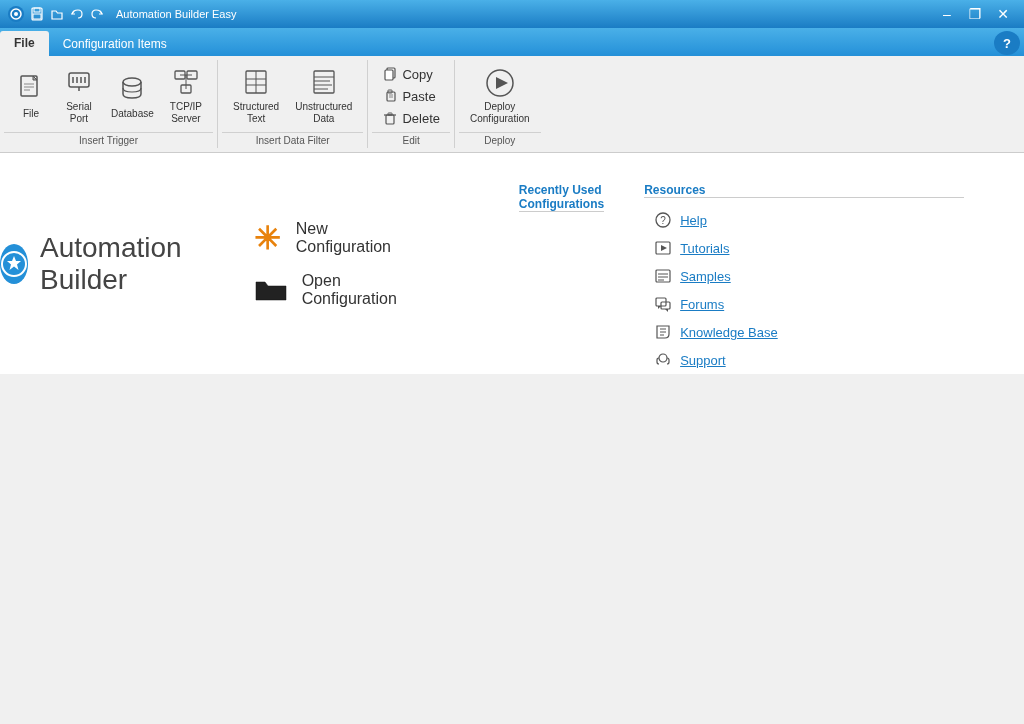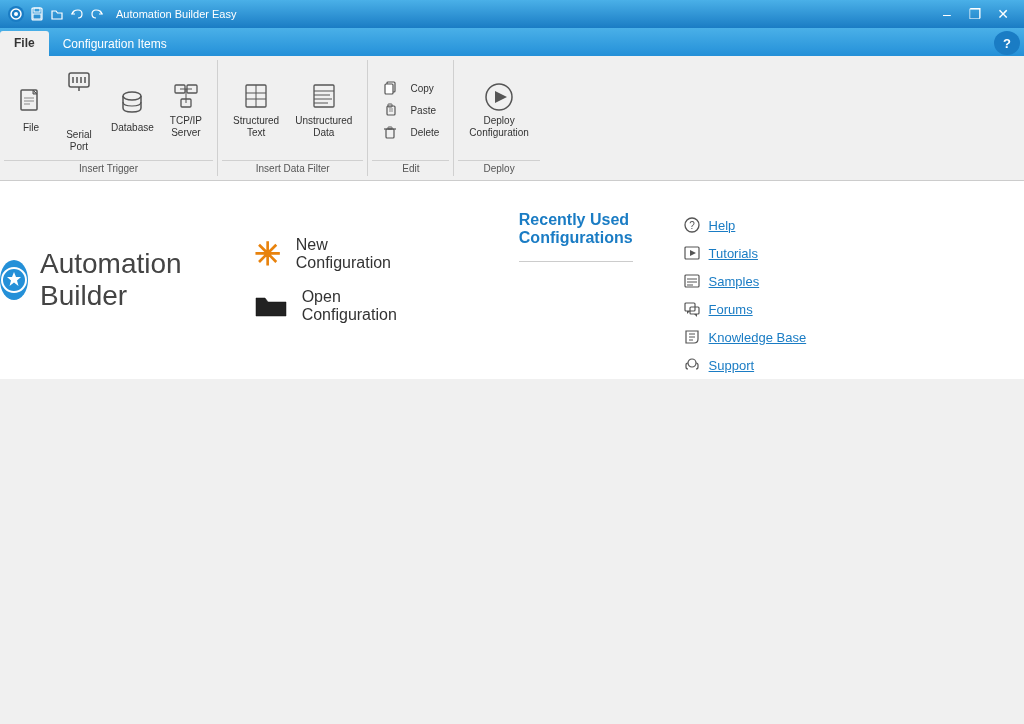--- a/index.html
+++ b/index.html
@@ -115,23 +115,23 @@
       display: flex; align-items: center; justify-content: center;
       font-size: 14px;
     }
     .ribbon-btn-sm {
       display: flex;
       flex-direction: row;
       align-items: center;
       padding: 2px 6px;
       cursor: pointer;
       border-radius: 3px;
-      font-size: 10px;
+      font-size: 13px;
       color: #333;
-      gap: 12px;
+      gap: 4px;
     }
 
     
     .main-content {
       background: white;
       flex: 1;
       display: flex;
       align-items: center;
       padding-top: 30px;
     }
@@ -185,25 +185,25 @@
       padding: 0 60px;
       gap: 40px;
     }
     .recent-section {
       flex: 1;
     }
     .resources-section {
       width: 320px;
     }
     .section-title {
-      font-size: 16px;
+      font-size: 12px;
       font-weight: bold;
       color: #1a7cc4;
       margin-bottom: 8px;
-      padding-bottom: 14px;
+      padding-bottom: 0;
       border-bottom: 1px solid #ccc;
     }
     .resource-item {
       display: flex;
       align-items: center;
       gap: 8px;
       padding: 5px 10px;
       cursor: pointer;
       color: #1a7cc4;
       text-decoration: underline;
@@ -280,21 +280,21 @@
         <div class="ribbon-btn-icon">
           <svg width="28" height="32" viewBox="0 0 28 32">
             <rect x="4" y="6" width="20" height="14" rx="2" fill="none" stroke="#555" stroke-width="1.5"></rect>
             <line x1="8" y1="10" x2="8" y2="16" stroke="#555" stroke-width="1.5"></line>
             <line x1="12" y1="10" x2="12" y2="16" stroke="#555" stroke-width="1.5"></line>
             <line x1="16" y1="10" x2="16" y2="16" stroke="#555" stroke-width="1.5"></line>
             <line x1="20" y1="10" x2="20" y2="16" stroke="#555" stroke-width="1.5"></line>
             <line x1="14" y1="20" x2="14" y2="24" stroke="#555" stroke-width="1.5"></line>
           </svg>
         </div>
-        <span style="font-size:10px; text-align:center; line-height:1.2;margin-top:28px;">Serial<br>Port</span>
+        <span style="font-size:10px; text-align:center; line-height:1.2;">Serial<br>Port</span>
       </div>
       <div class="ribbon-btn">
         <div class="ribbon-btn-icon">
           <svg width="28" height="32" viewBox="0 0 28 32">
             <ellipse cx="14" cy="8" rx="9" ry="4" fill="none" stroke="#555" stroke-width="1.5"></ellipse>
             <path d="M5 8 L5 20 Q5 24 14 24 Q23 24 23 20 L23 8" fill="none" stroke="#555" stroke-width="1.5"></path>
             <path d="M5 14 Q5 18 14 18 Q23 18 23 14" fill="none" stroke="#555" stroke-width="1.2"></path>
           </svg>
         </div>
         <span>Database</span>
@@ -426,20 +426,21 @@
     </div>
   </div>
 
   <div class="lower-section">
 
     <div class="recent-section">
       <div class="section-title">Recently Used Configurations</div>
     </div>
 
     <div class="resources-section">
+      <div class="section-title">Resources</div>
       <div class="resource-item">
         <span class="resource-icon">
           <svg width="16" height="16" viewBox="0 0 16 16">
             <circle cx="8" cy="8" r="7" fill="none" stroke="#555" stroke-width="1.3"></circle>
             <text x="8" y="12" text-anchor="middle" font-size="10" fill="#555">?</text>
           </svg>
         </span>
         <span>Help</span>
       </div>
       <div class="resource-item">

